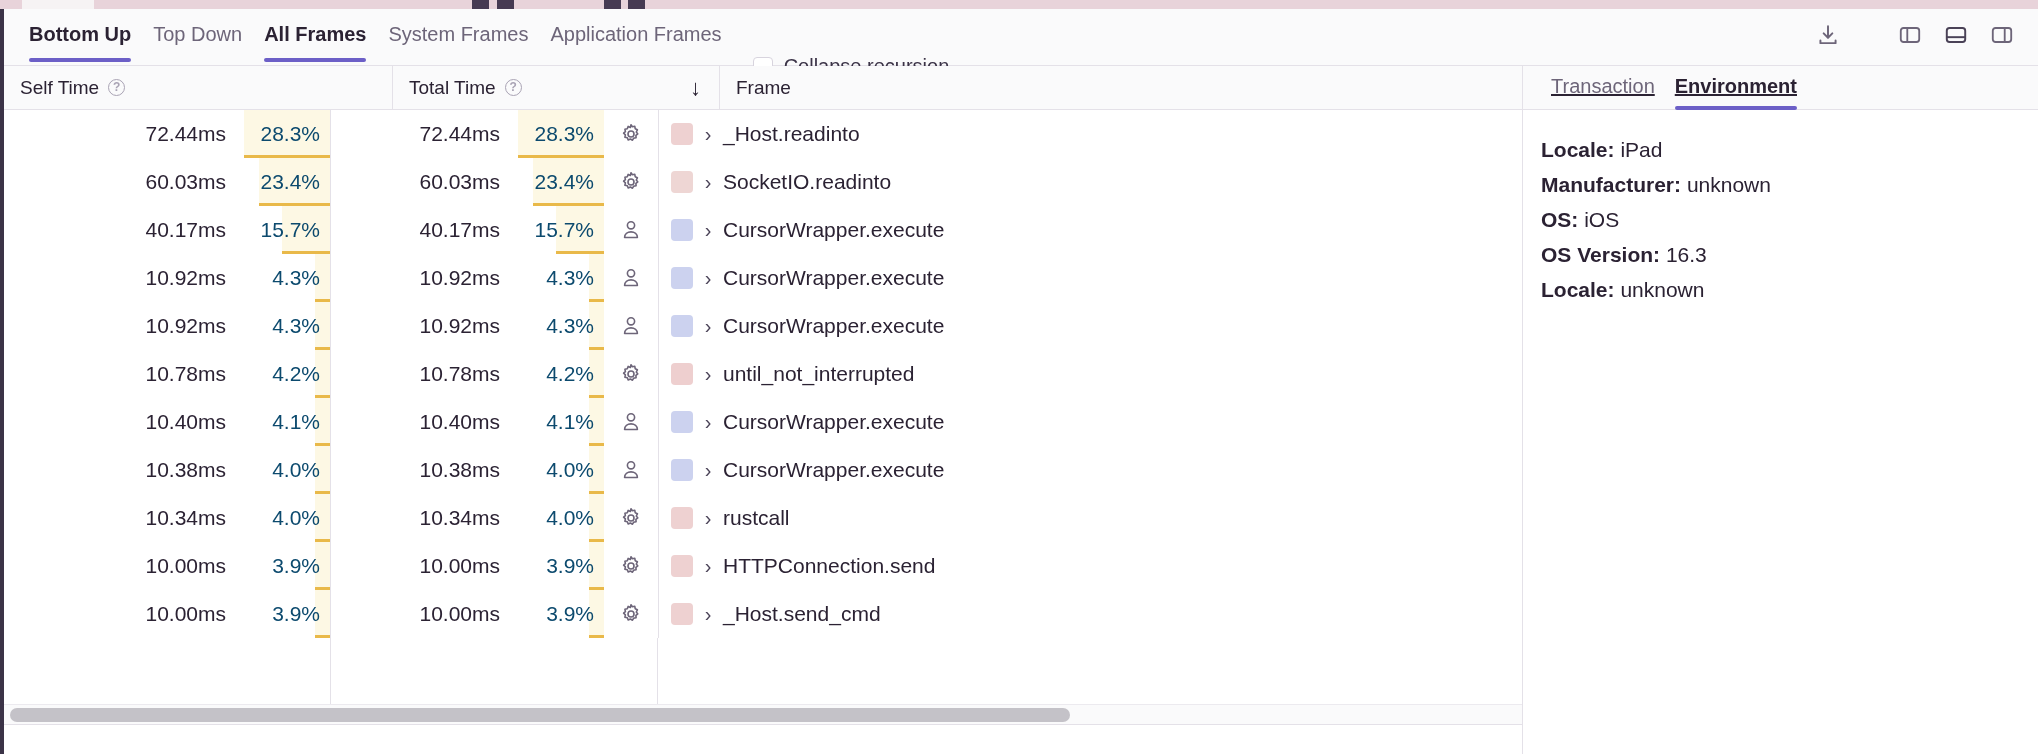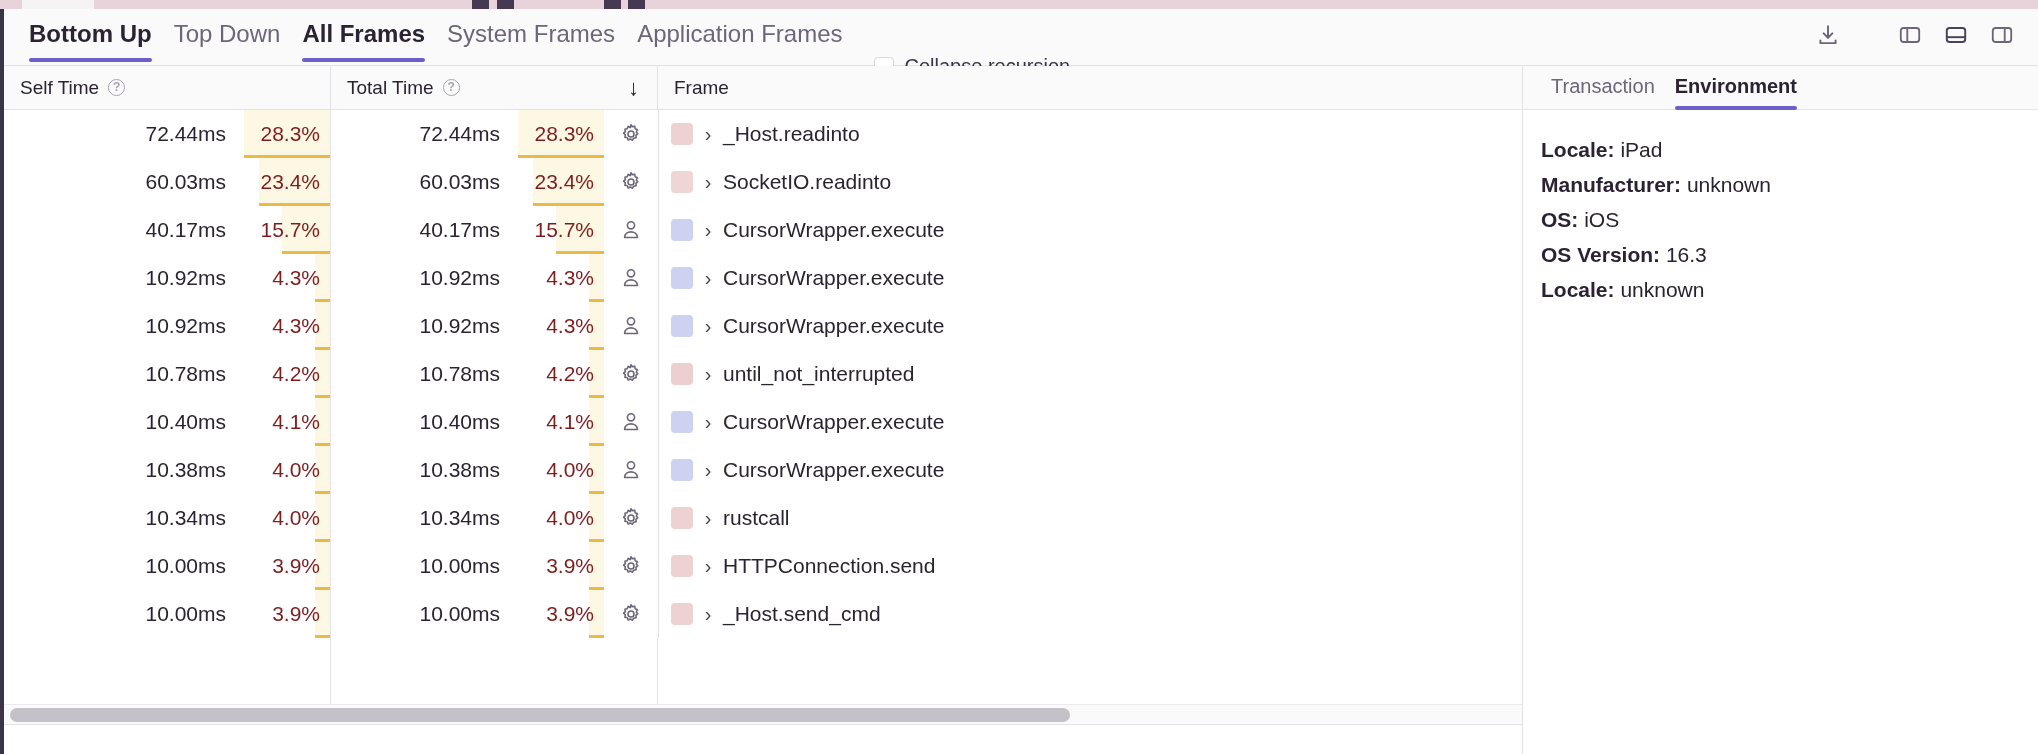--- a/index.html
+++ b/index.html
@@ -33,21 +33,21 @@
   #toolbar {
     position: relative;
     height: 57px;
     background: #fafafb;
     display: flex; align-items: flex-start;
     border-bottom: 1px solid #e4e1e8;
   }
   .tabs { display: flex; align-items: flex-start; padding-left: 14px; padding-top: 12px; }
   .tab {
     position: relative;
-    font-size: 24px; line-height: 26px;
+    font-size: 20px; line-height: 26px;
     color: #6d6579;
     padding: 0 11px 15px 11px;
     white-space: nowrap;
     cursor: pointer;
   }
   .tab.active { color: #2b2233; font-weight: bold; }
   .tab.active::after {
     content: ""; position: absolute;
     left: 11px; right: 11px; bottom: 0;
     height: 4px; background: #6c5fc7; border-radius: 2px;
@@ -89,21 +89,21 @@
     align-items: center;
   }
   .th {
     height: 44px; display: flex; align-items: center;
     font-size: 19px; color: #2b2233;
     border-right: 1px solid #e4e1e8;
     padding: 0 16px;
     position: relative;
     cursor: pointer;
   }
-  .th.self  { width: 327px; }
+  .th.self  { width: 389px; }
   .th.total { width: 327px; }
   .th.frame { flex: 1; border-right: none; }
   .qmark {
     display: inline-block; width: 17px; height: 17px; margin-left: 9px;
     border: 1.4px solid #a9a3b4; border-radius: 50%;
     font-size: 12px; line-height: 15px; text-align: center; color: #a9a3b4;
     font-weight: bold;
   }
   .sort-arrow { position: absolute; right: 18px; font-size: 22px; color: #2b2233; line-height: 1; }
 
@@ -127,21 +127,21 @@
     padding-right: 10px;
   }
   .pct-bg {
     position: absolute; right: 0; top: 0; bottom: 0;
     background: #fdf8e4;
   }
   .pct-bar {
     position: absolute; right: 0; bottom: 0;
     height: 3px; background: #e9b949;
   }
-  .pct-txt { position: relative; font-size: 21px; color: #7f1d1d; }
+  .pct-txt { position: relative; font-size: 21px; color: #0c4a6e; }
 
   .icon-cell {
     width: 54px; display: flex; align-items: center; justify-content: center;
   }
   .icon-cell svg { display: block; }
 
   .frame-cell {
     flex: 1; display: flex; align-items: center; gap: 0;
     padding-left: 12px;
   }
@@ -168,20 +168,21 @@
   #bottom-pad {
     position: absolute; left: 0; right: 0; bottom: 0; height: 30px;
     background: #ffffff; border-top: 1px solid #e4e1e8;
   }
 
   
   .rtabs {
     height: 44px; display: flex; align-items: center;
     background: #fafafb; border-bottom: 1px solid #e4e1e8;
     padding-left: 18px;
+    text-decoration: underline;
   }
   .rtab {
     position: relative; font-size: 20px; color: #6d6579;
     padding: 9px 10px 12px 10px; cursor: pointer; white-space: nowrap;
   }
   .rtab.active { color: #2b2233; font-weight: bold; }
   .rtab.active::after {
     content: ""; position: absolute; left: 10px; right: 10px; bottom: 0;
     height: 4px; background: #6c5fc7; border-radius: 2px;
   }

